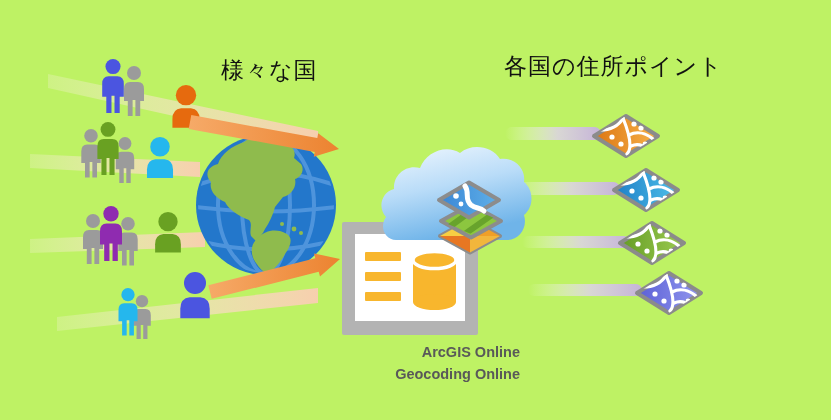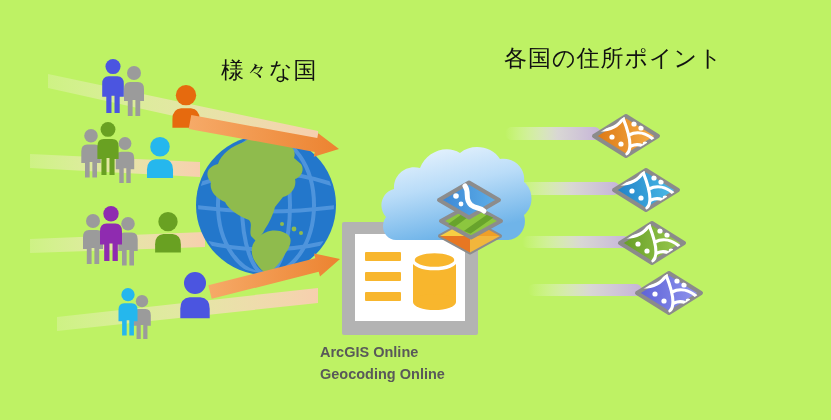--- a/index.html
+++ b/index.html
@@ -1,22 +1,22 @@
 <!DOCTYPE html>
 <html><head>
 <meta charset="utf-8">
 <style>
   html,body{margin:0;padding:0;background:#fff;}
   .stage{position:relative;width:831px;height:420px;background:#bef264;overflow:hidden;
          font-family:"Liberation Sans",sans-serif;}
   .stage svg{position:absolute;left:0;top:0;}
   .title{position:absolute;color:#111111;font-size:23px;letter-spacing:1px;white-space:nowrap;}
   .title-left{left:221px;top:55px;}
-  .title-right{left:504px;top:43px;}
-  .caption{position:absolute;left:320px;top:341px;width:200px;text-align:left;
+  .title-right{left:504px;top:51px;}
+  .caption{position:absolute;left:320px;top:341px;width:200px;text-align:right;
            color:#595959;font-weight:bold;font-size:14.5px;line-height:22px;}
 </style>
 </head>
 <body>
 
 <div class="stage">
 
 <svg width="831" height="420" viewBox="0 0 831 420">
   <defs>
     <linearGradient id="gPeach" x1="0" y1="0" x2="1" y2="0">

